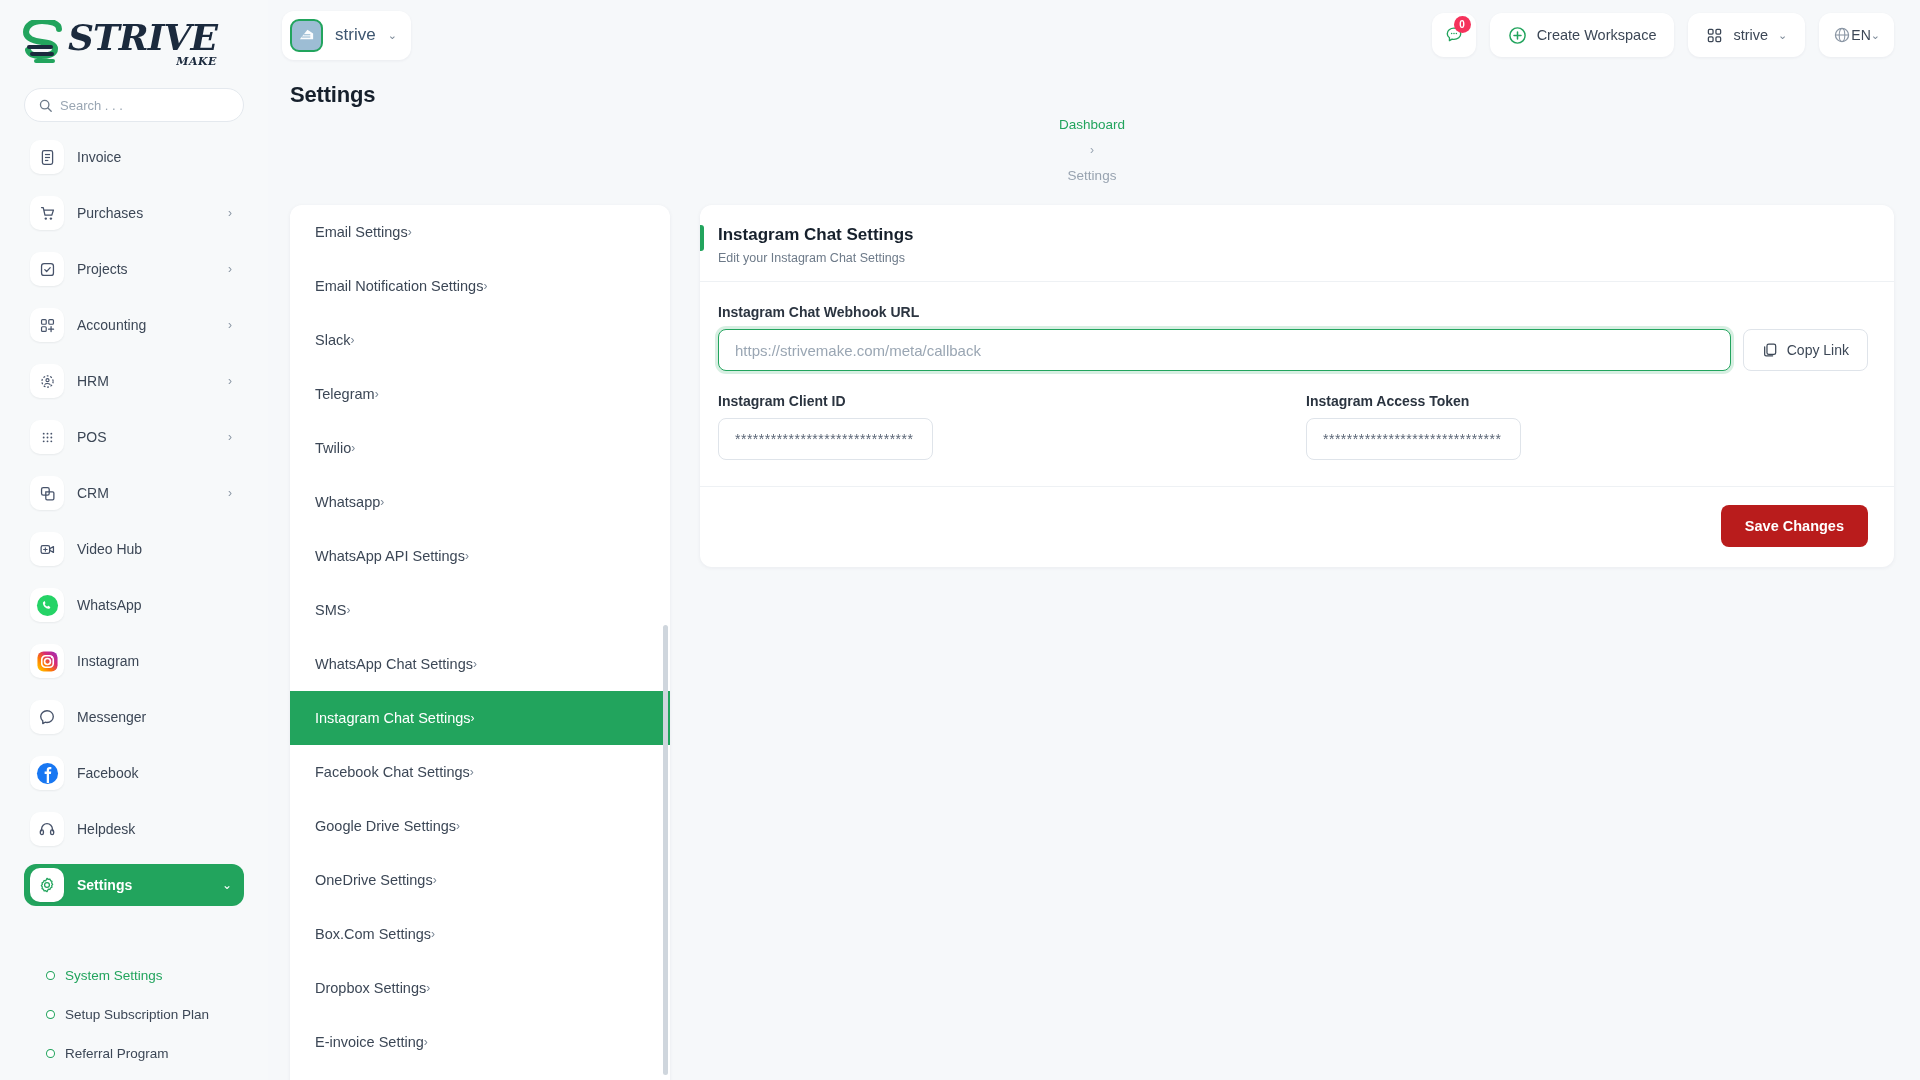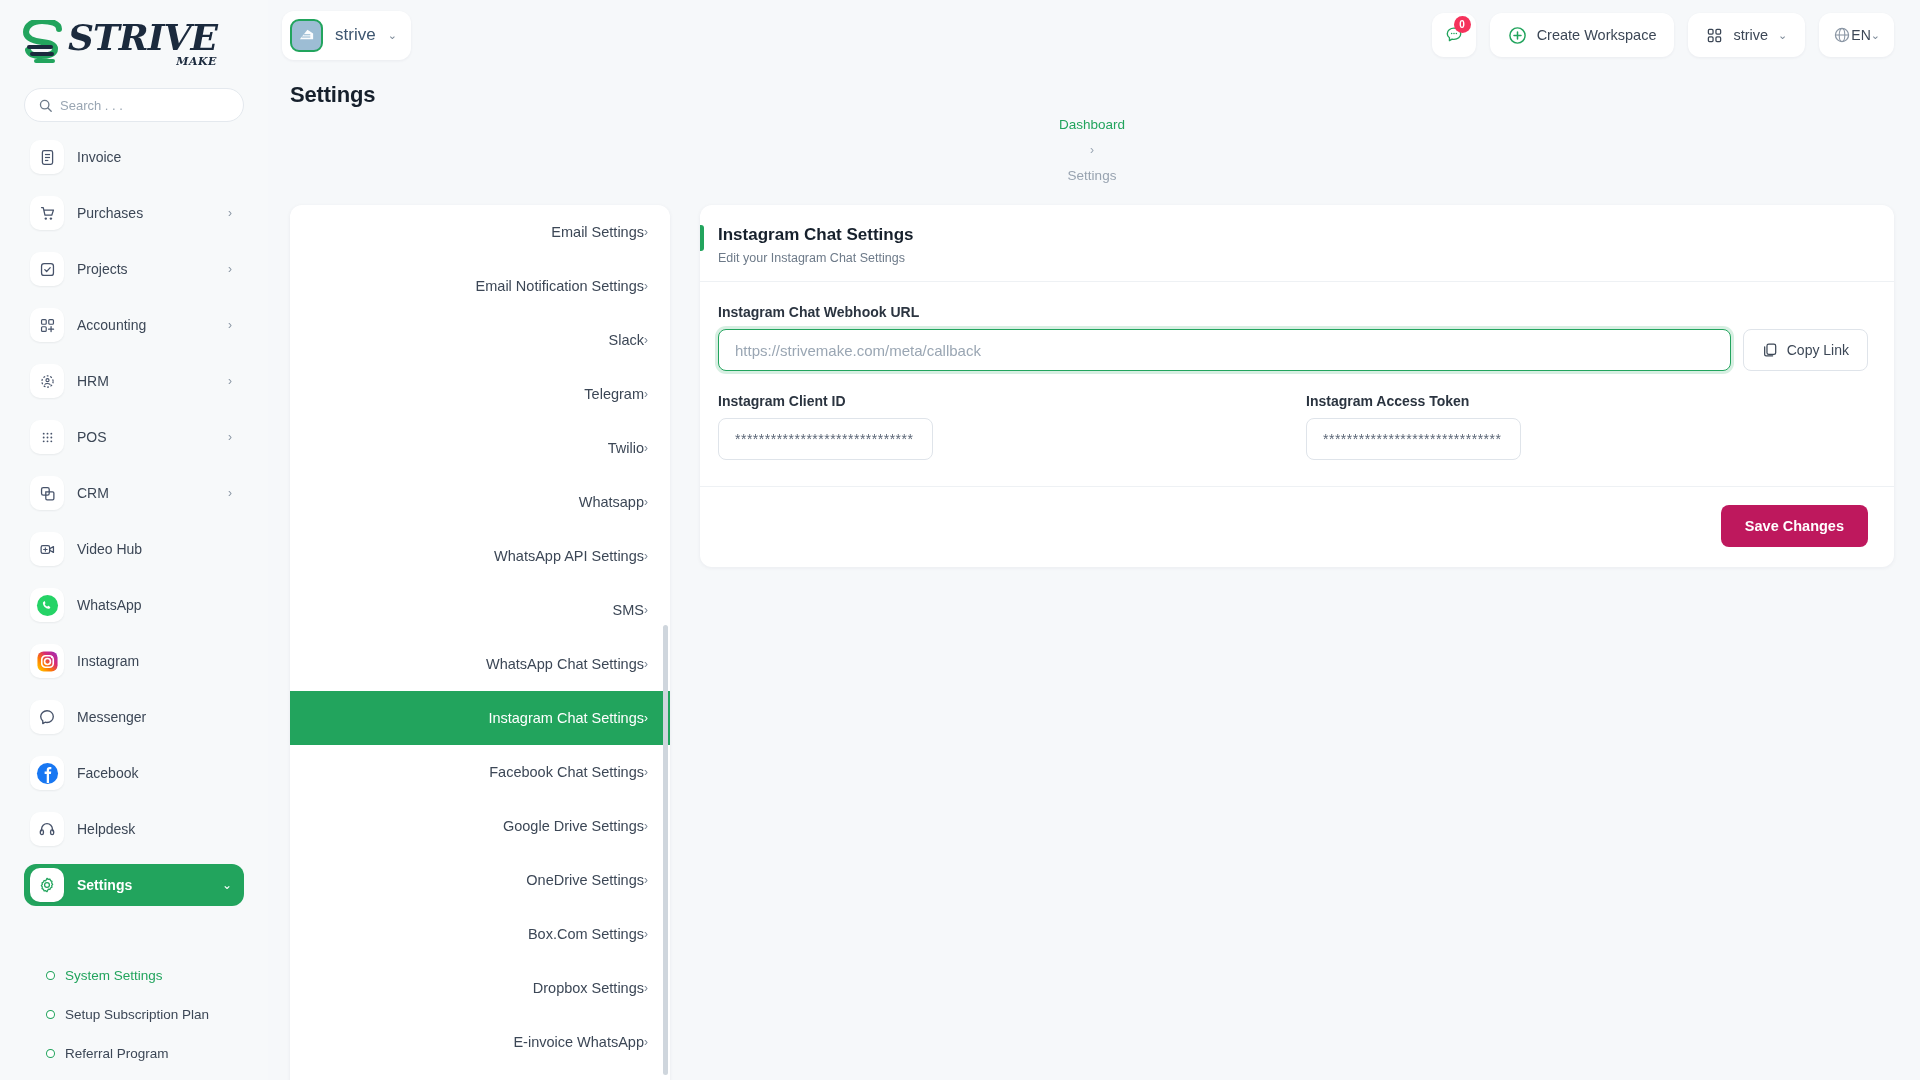--- a/index.html
+++ b/index.html
@@ -124,21 +124,21 @@
 
   .content{display:flex;gap:30px;padding:22px 0 0 22px;height:calc(1080px - 70px - 78px);}
 
   
   .list-panel{
     width:380px;flex:0 0 380px;background:#fff;border-radius:12px;
     box-shadow:0 1px 4px rgba(27,42,61,.06);overflow:hidden;position:relative;
     height:920px;
   }
   .list-item{
-    height:54px;display:flex;align-items:center;justify-content:flex-end;
+    height:54px;display:flex;align-items:center;justify-content:flex-start;
     padding:0 22px 0 25px;font-size:14.5px;color:#3c4756;cursor:pointer;
   }
   .list-item.active{background:#22a45d;color:#fff;}
   .list-item .lchev{font-size:12px;color:#7b8897;}
   .list-item.active .lchev{color:#fff;}
   .list-scrollbar{
     position:absolute;right:2px;top:420px;width:5px;height:450px;
     background:#cfd6dd;border-radius:3px;
   }
 
@@ -173,21 +173,21 @@
     font-size:14px;color:#3c4756;white-space:nowrap;
   }
   .two-col{display:flex;gap:26px;margin-top:22px;}
   .col{flex:1;}
 
   .form-foot{
     margin-top:26px;border-top:1px solid #eef1f4;padding:18px 26px 20px 18px;
     display:flex;justify-content:flex-end;
   }
   .save-btn{
-    background:#be185d;color:#fff;border:0;border-radius:8px;height:42px;
+    background:#b91c1c;color:#fff;border:0;border-radius:8px;height:42px;
     padding:0 24px;font-size:14.5px;font-weight:bold;cursor:pointer;
     font-family:"Liberation Sans", sans-serif;
   }
   svg{display:block;}
 </style>
 </head>
 <body>
 
 <div class="app">
 
@@ -558,21 +558,21 @@
             </div>
           <div class="list-item">
               <span>Box.Com Settings</span>
               <span class="lchev">›</span>
             </div>
           <div class="list-item">
               <span>Dropbox Settings</span>
               <span class="lchev">›</span>
             </div>
           <div class="list-item">
-              <span>E-invoice WhatsApp</span>
+              <span>E-invoice Setting</span>
               <span class="lchev">›</span>
             </div>
           <div class="list-item">
               <span>Bank Transfer</span>
               <span class="lchev">›</span>
             </div>
           <div class="list-scrollbar"></div>
         </div>
 
         <section class="form-panel">

